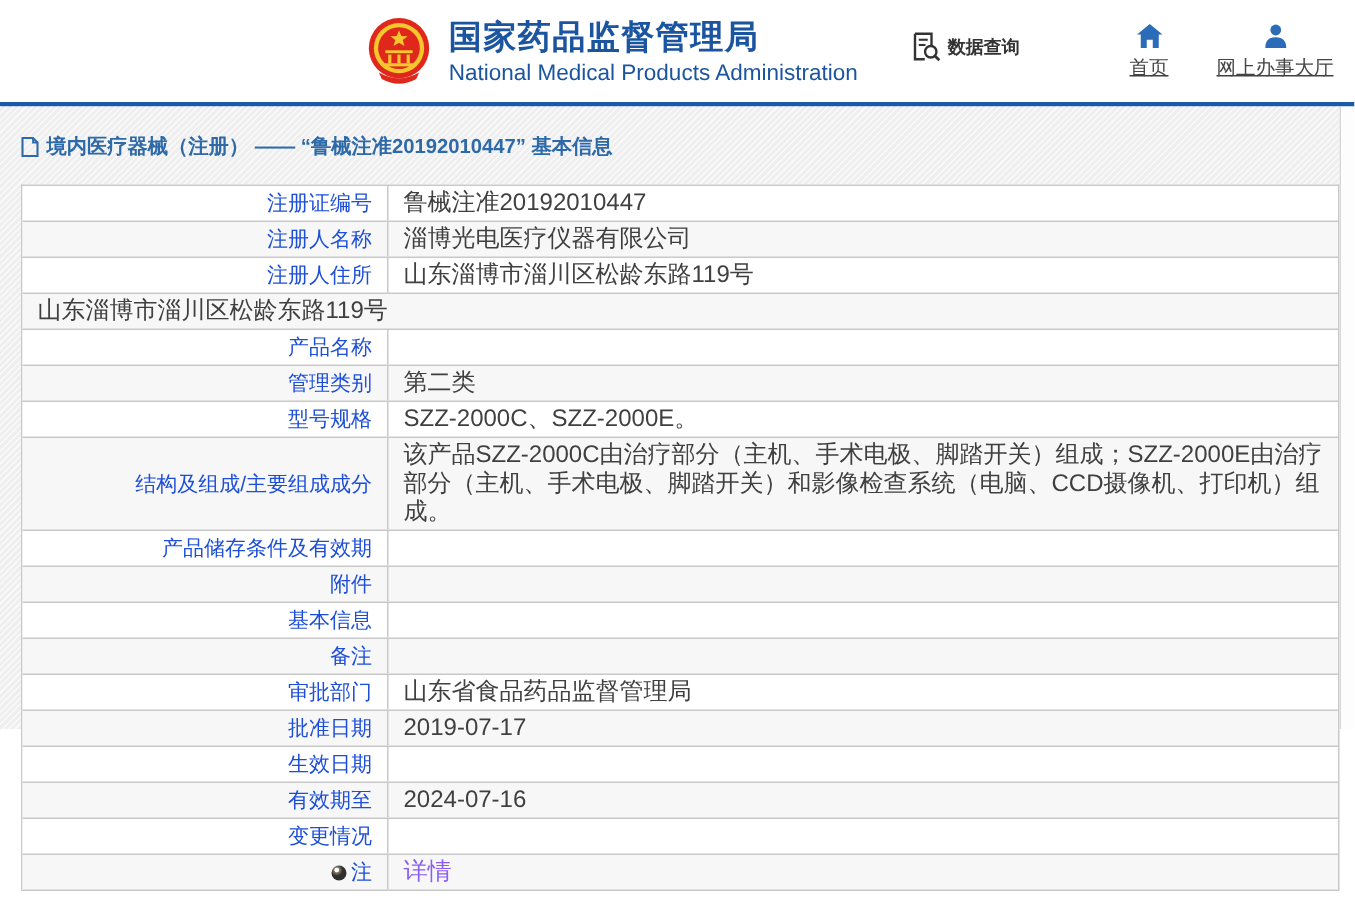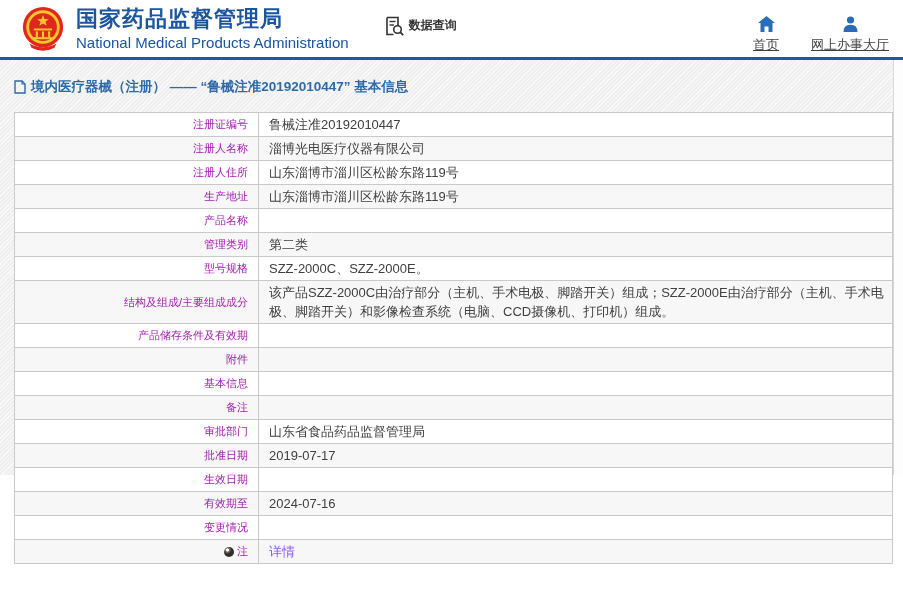--- a/index.html
+++ b/index.html
@@ -1,22 +1,22 @@
 <!DOCTYPE html>
 <html><head>
 <meta charset="utf-8">
 <style>
   * { margin: 0; padding: 0; box-sizing: border-box; }
   html, body { width: 903px; height: 613px; overflow: hidden; background: #ffffff; }
   body { font-family: "Liberation Sans", "DejaVu Sans", sans-serif; color: #404040; }
 
   
   .header {
-    position: relative; height: 57px; background: #ffffff;
-    display: flex; align-items: center; padding-left: 20px;
+    position: relative; height: 68px; background: #ffffff;
+    display: flex; align-items: center; padding-left: 20px; justify-content: center;
   }
   .brand { display: flex; align-items: center; cursor: pointer; }
   .emblem { width: 46px; height: 48px; flex: 0 0 auto; }
   .brand-text { margin-left: 10px; }
   .brand-title { font-size: 22px; font-weight: bold; color: #1b55a0; letter-spacing: 1px; line-height: 26px; }
   .brand-sub { font-size: 15px; color: #1b55a0; margin-top: 2px; }
   .dq { display: flex; align-items: center; margin-left: 34px; margin-top: -6px; cursor: pointer; }
   .dq-icon { width: 22px; height: 22px; }
   .dq-label { font-size: 12px; font-weight: 600; color: #333; margin-left: 4px; }
   .header-nav { position: absolute; right: 14px; top: 16px; display: flex; gap: 32px; text-decoration: underline; }
@@ -39,25 +39,25 @@
   .breadcrumb { display: flex; align-items: center; height: 20px; margin-bottom: 15px; }
   .bc-icon { width: 12px; height: 14px; margin-right: 5px; }
   .bc-text { font-size: 13.5px; color: #2e6aa8; font-weight: 600; }
 
   
   .info-table { width: 879px; background: #ffffff; border: 1px solid #c9c9c9; border-bottom: none; }
   .row { display: flex; align-items: center; border-bottom: 1px solid #c9c9c9; background: #ffffff; min-height: 24px; }
   .row:nth-child(even) { background: #f7f7f7; }
   .cell-label {
     flex: 0 0 244px; text-align: right; padding: 2px 10px 2px 4px;
-    font-size: 11px; color: #a21caf; border-right: 1px solid #c9c9c9;
+    font-size: 14px; color: #1d4ed8; border-right: 1px solid #c9c9c9;
     align-self: stretch; display: flex; align-items: center; justify-content: flex-end;
     line-height: 19px;
   }
-  .cell-value { flex: 1 1 auto; padding: 2px 8px 2px 10px; font-size: 13px; color: #404040; line-height: 19px; }
+  .cell-value { flex: 1 1 auto; padding: 2px 8px 2px 10px; font-size: 16px; color: #404040; line-height: 19px; }
   .note-dot {
     display: inline-block; width: 10px; height: 10px; border-radius: 50%;
     background: radial-gradient(circle at 35% 30%, #ffffff 0 1.3px, #8a7a6a 1.8px, #2f2f2f 4px);
     margin-right: 3px; flex: 0 0 auto;
   }
   .detail-link { color: #8b5cf6; text-decoration: none; cursor: pointer; }
 </style>
 </head>
 <body>
 
@@ -130,21 +130,20 @@
         </div>
       <div class="row">
           <div class="cell-label">注册人名称</div>
           <div class="cell-value">淄博光电医疗仪器有限公司</div>
         </div>
       <div class="row">
           <div class="cell-label">注册人住所</div>
           <div class="cell-value">山东淄博市淄川区松龄东路119号</div>
         </div>
       <div class="row">
-          <div class="cell-label">生产地址</div>
           <div class="cell-value">山东淄博市淄川区松龄东路119号</div>
         </div>
       <div class="row">
           <div class="cell-label">产品名称</div>
         </div>
       <div class="row">
           <div class="cell-label">管理类别</div>
           <div class="cell-value">第二类</div>
         </div>
       <div class="row">

